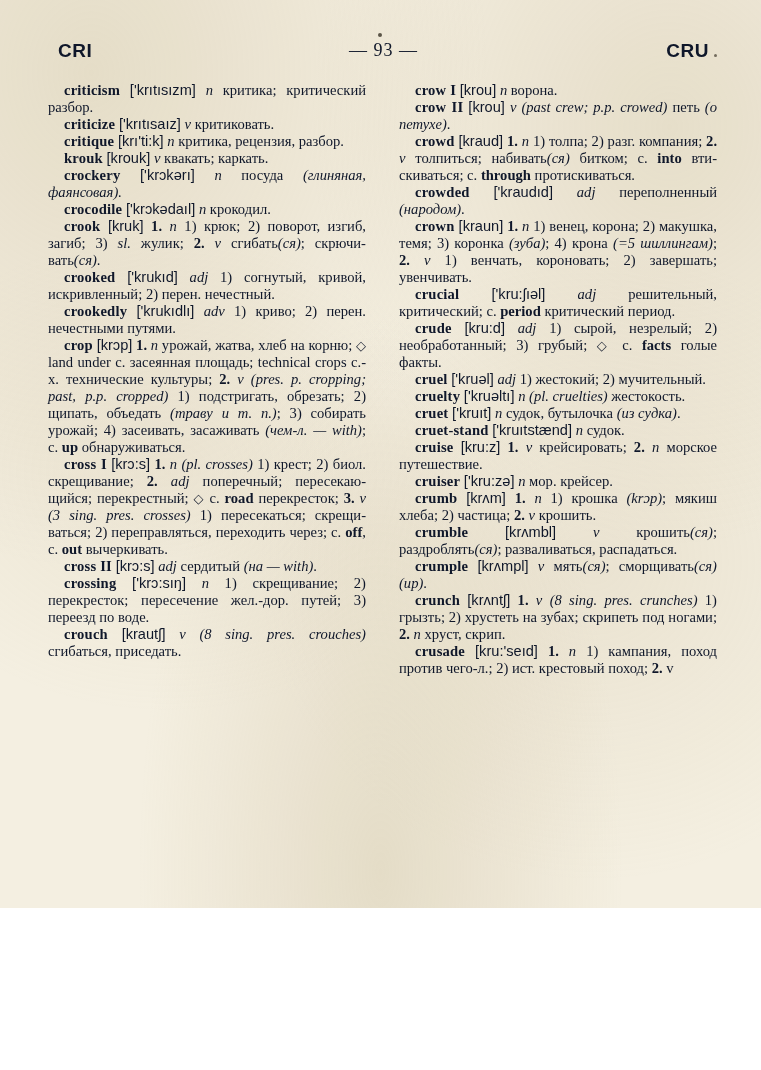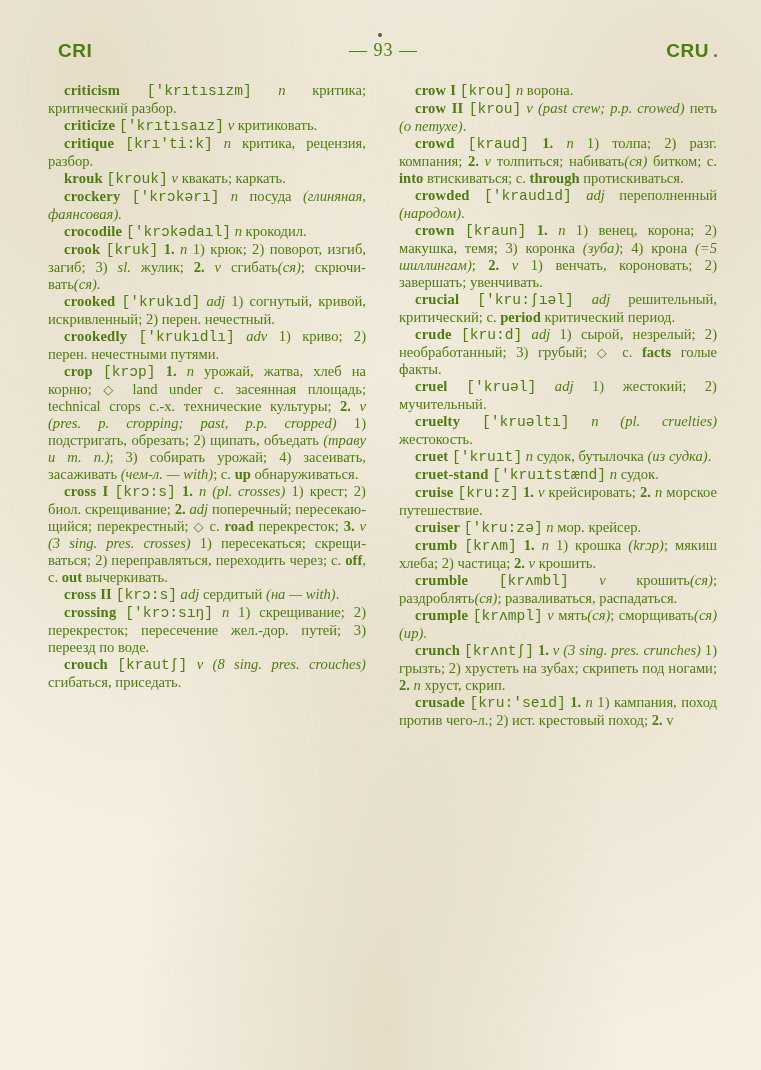--- a/index.html
+++ b/index.html
@@ -3,25 +3,25 @@
 <meta charset="utf-8">
 <style>
   html, body {
     margin: 0;
     padding: 0;
     background: #ffffff;
   }
   .page {
     position: relative;
     width: 761px;
-    height: 1070px;
+    height: 908px;
     background: #f4efe1;
     overflow: hidden;
     font-family: "Liberation Serif", "DejaVu Serif", serif;
-    color: #4d7c0f;
+    color: #0f172a;
     box-sizing: border-box;
   }
   
   .page::before {
     content: "";
     position: absolute;
     inset: 0;
     pointer-events: none;
     background:
       radial-gradient(ellipse at 12% 8%, rgba(205,192,160,0.30), rgba(205,192,160,0) 42%),
@@ -100,21 +100,21 @@
   .entry {
     margin: 0;
     text-indent: 16px;
     text-align: justify;
   }
   .hw {
     font-weight: bold;
     font-family: "Liberation Serif", "DejaVu Serif", serif;
     letter-spacing: .2px;
   }
-  .tr { font-family: Liberation Mono, monospace; }
+  .tr { font-family: Liberation Sans, sans-serif; }
   .pos { font-style: italic; }
   .it  { font-style: italic; }
   .bd  { font-weight: bold; }
   .dia { font-size: 13px; }
 </style>
 </head>
 <body>
 
 <div class="page">
 
@@ -154,18 +154,18 @@
         <p class="entry"><span class="hw">crude</span> <span class="tr">[kru:d]</span> <span class="pos">adj</span><span> 1) сырой, не­зрелый; 2) необработанный; 3) гру­бый; <span class="dia">◇</span> c. <span class="bd">facts</span> голые факты.</span></p>
         <p class="entry"><span class="hw">cruel</span> <span class="tr">['kruəl]</span> <span class="pos">adj</span><span> 1) жестокий; 2) мучительный.</span></p>
         <p class="entry"><span class="hw">cruelty</span> <span class="tr">['kruəltı]</span> <span class="pos">n</span><span> <span class="it">(pl. cruelties)</span> жестокость.</span></p>
         <p class="entry"><span class="hw">cruet</span> <span class="tr">['kruıt]</span> <span class="pos">n</span><span> судок, буты­лочка <span class="it">(из судка)</span>.</span></p>
         <p class="entry"><span class="hw">cruet-stand</span> <span class="tr">['kruıtstænd]</span> <span class="pos">n</span><span> су­док.</span></p>
         <p class="entry"><span class="hw">cruise</span> <span class="tr">[kru:z]</span> <span> <span class="bd">1.</span> <span class="it">v</span> крейсиро­вать; <span class="bd">2.</span> <span class="it">n</span> морское путешествие.</span></p>
         <p class="entry"><span class="hw">cruiser</span> <span class="tr">['kru:zə]</span> <span class="pos">n</span><span> мор. крей­сер.</span></p>
         <p class="entry"><span class="hw">crumb</span> <span class="tr">[krʌm]</span> <span> <span class="bd">1.</span> <span class="it">n</span> 1) крошка <span class="it">(krɔp)</span>; мякиш хлеба; 2) частица; <span class="bd">2.</span> <span class="it">v</span> крошить.</span></p>
         <p class="entry"><span class="hw">crumble</span> <span class="tr">[krʌmbl]</span> <span class="pos">v</span><span> крошить<span class="it">(ся)</span>; раздроблять<span class="it">(ся)</span>; разваливаться, распадаться.</span></p>
         <p class="entry"><span class="hw">crumple</span> <span class="tr">[krʌmpl]</span> <span class="pos">v</span><span> мять<span class="it">(ся)</span>; сморщивать<span class="it">(ся)</span> <span class="it">(up)</span>.</span></p>
-        <p class="entry"><span class="hw">crunch</span> <span class="tr">[krʌntʃ]</span> <span> <span class="bd">1.</span> <span class="it">v</span> <span class="it">(3 sing. pres. crunches)</span> 1) грызть; 2) хру­стеть на зубах; скрипеть под ногами; <span class="bd">2.</span> <span class="it">n</span> хруст, скрип.</span></p>
+        <p class="entry"><span class="hw">crunch</span> <span class="tr">[krʌntʃ]</span> <span> <span class="bd">1.</span> <span class="it">v</span> <span class="it">(8 sing. pres. crunches)</span> 1) грызть; 2) хру­стеть на зубах; скрипеть под ногами; <span class="bd">2.</span> <span class="it">n</span> хруст, скрип.</span></p>
         <p class="entry"><span class="hw">crusade</span> <span class="tr">[kru:'seıd]</span> <span> <span class="bd">1.</span> <span class="it">n</span> 1) кам­пания, поход против чего-л.; 2) ист. крестовый поход; <span class="bd">2.</span> v</span></p>
       </div>
   </div>
 
 </div>
 
 </body></html>

